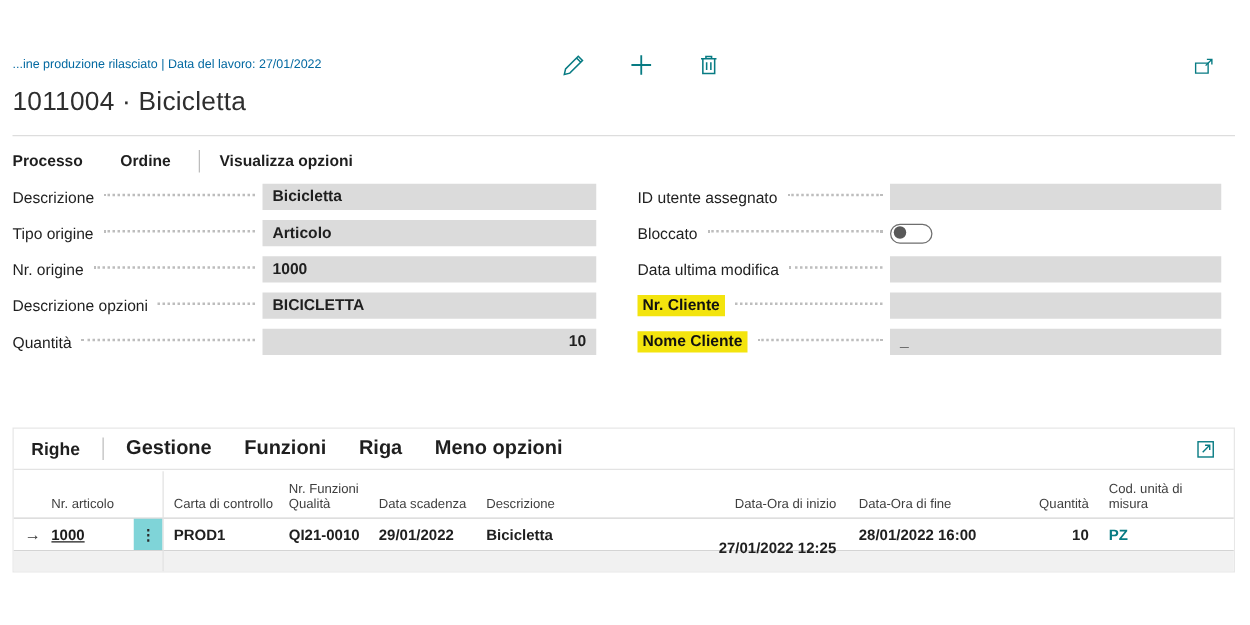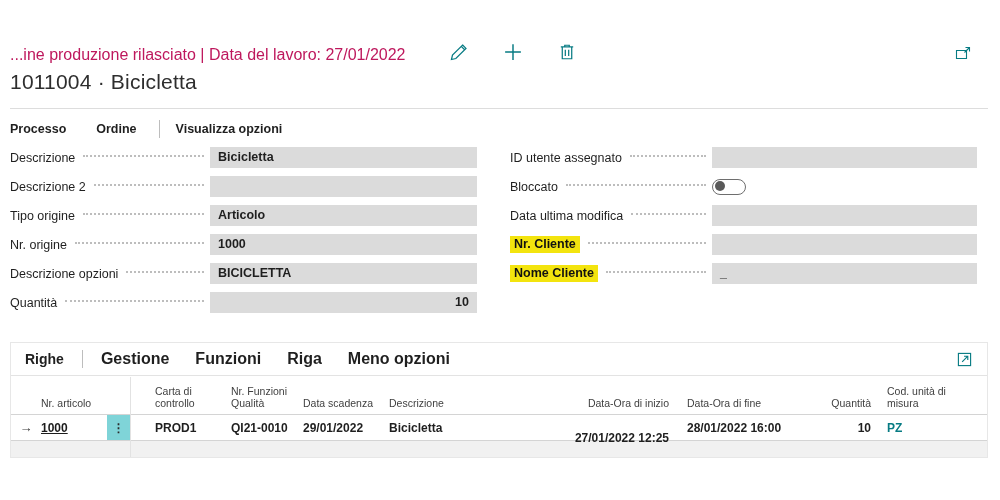--- a/index.html
+++ b/index.html
@@ -1,21 +1,21 @@
 <!DOCTYPE html>
 <html><head>
 <meta charset="utf-8">
 <style>
   * { box-sizing: border-box; margin: 0; padding: 0; }
   html,body { width:1000px; height:500px; background:#fff; overflow:hidden;
     font-family:"Liberation Sans", sans-serif; color:#1f1f1f; }
   .abs { position:absolute; }
 
   
-  .breadcrumb { left:10px; top:46px; font-size:16px; color:#be185d; white-space:nowrap; }
+  .breadcrumb { left:10px; top:46px; font-size:10px; color:#0369a1; white-space:nowrap; }
   .toolbar { left:450px; top:43px; display:flex; gap:36px; align-items:center; }
   .icon-btn { width:18px; height:18px; display:flex; align-items:center; justify-content:center; cursor:pointer; }
   .popout-btn { right:28px; top:45px; }
   .page-title { left:10px; top:70px; font-size:21px; font-weight:400; color:#2e2e2e; letter-spacing:.2px; }
   .title-divider { left:10px; top:108px; width:978px; height:1px; background:#ddd; }
 
   
   .page-menu { left:10px; top:118px; display:flex; align-items:center; height:22px; font-size:12.5px; font-weight:600; }
   .page-menu .mi { margin-right:30px; cursor:pointer;text-align:right; }
   .vdiv { width:1px; height:18px; background:#bdbdbd; margin:0 16px 0 -8px; }
@@ -40,21 +40,21 @@
   
   .lines-card { left:10px; top:342px; width:978px; height:116px; border:1px solid #e7e7e7; background:#fff; }
   .lines-header { height:33px; border-bottom:1px solid #e3e3e3; display:flex; align-items:center; padding:0 14px; }
   .lines-title { font-size:14px; font-weight:700; margin-right:8px; }
   .lines-menu { display:flex; align-items:center; font-size:16px; font-weight:600; }
   .lines-menu .mi { margin-right:26px; cursor:pointer; }
   .expand-btn { margin-left:auto; }
   .colheads { height:38px; display:flex; align-items:flex-end; padding-bottom:5px; font-size:10.5px; color:#3f3f3f; }
   .colheads .c, .grid-row .c { flex:none; overflow:hidden; }
   .c.w-arrow{width:30px;} .c.w-nr{width:66px;} .c.w-dots{width:23px;}
-  .c.w-carta{width:99px; padding-left:25px;} .c.w-ist{width:72px; padding-left:2px;}
+  .c.w-carta{width:99px; padding-left:9px;} .c.w-ist{width:72px; padding-left:2px;}
   .c.w-scad{width:85px; padding-left:2px;} .c.w-descr{width:181px; padding-left:3px;}
   .c.w-iniz{width:108px; text-align:right; padding-right:6px;margin-top:20px;}
   .c.w-fine{width:142px; padding-left:12px;}
   .c.w-qta{width:58px; text-align:right; padding-right:4px;}
   .c.w-cod{width:112px; padding-left:12px; padding-right:34px;}
   .grid-row { height:27px; display:flex; align-items:center; border-top:1px solid #d4d4d4;
     border-bottom:1px solid #d4d4d4; font-size:12px; font-weight:600; background:#fff; }
   .row-arrow { text-align:center; color:#3a3a3a; font-size:13px; font-weight:400; }
   .cell-link { text-decoration:underline; color:#1c1c1c; cursor:pointer; }
   .dots-cell { height:100%; background:#7fd4d8; display:flex; align-items:center; justify-content:center;
@@ -105,25 +105,20 @@
 </div>
 
 <div class="abs form">
   <div class="fcol left">
     <div class="frow">
       <span class="flabel">Descrizione</span>
       <span class="leader"></span>
       <span class="field">Bicicletta</span>
     </div>
     <div class="frow">
-      <span class="flabel">Descrizione 2</span>
-      <span class="leader"></span>
-      <span class="field"></span>
-    </div>
-    <div class="frow">
       <span class="flabel">Tipo origine</span>
       <span class="leader"></span>
       <span class="field">Articolo</span>
     </div>
     <div class="frow">
       <span class="flabel">Nr. origine</span>
       <span class="leader"></span>
       <span class="field">1000</span>
     </div>
     <div class="frow">

